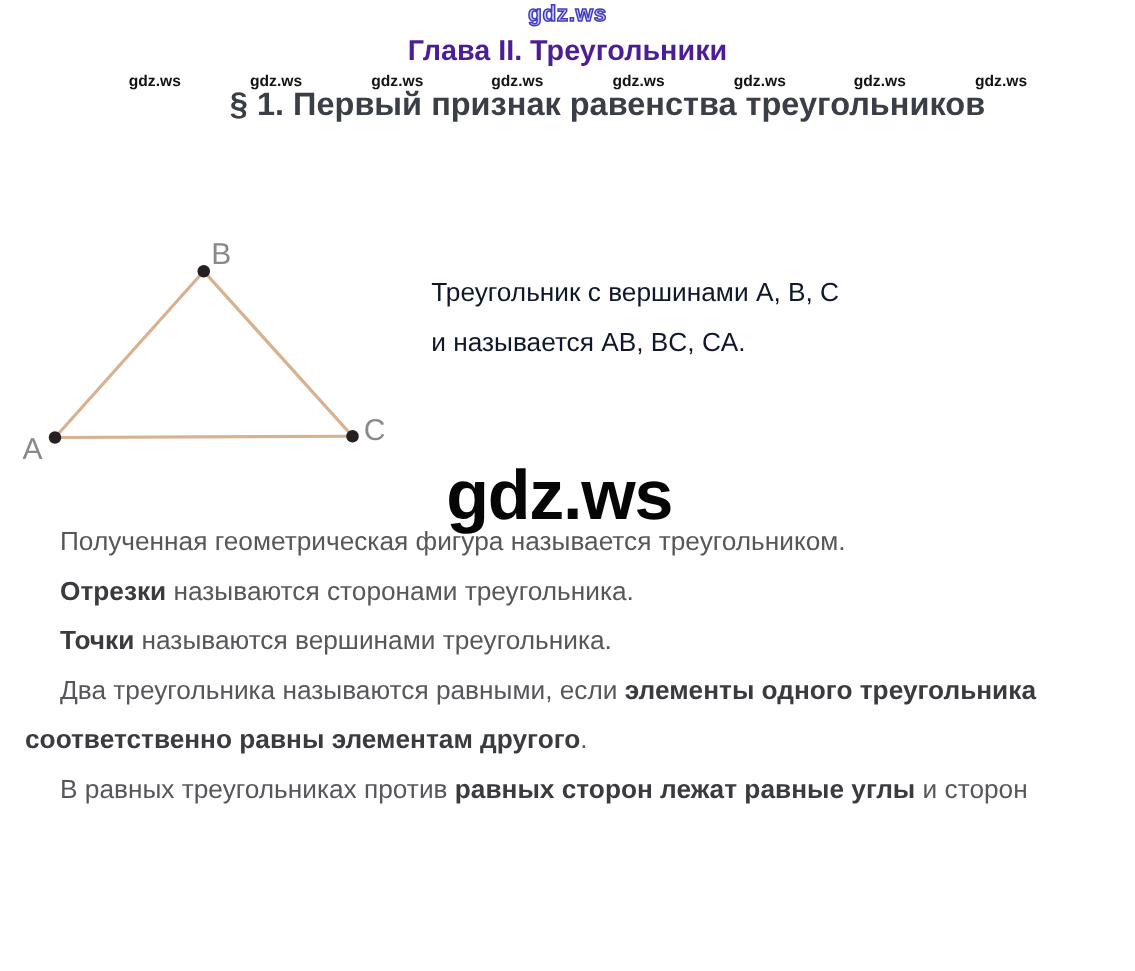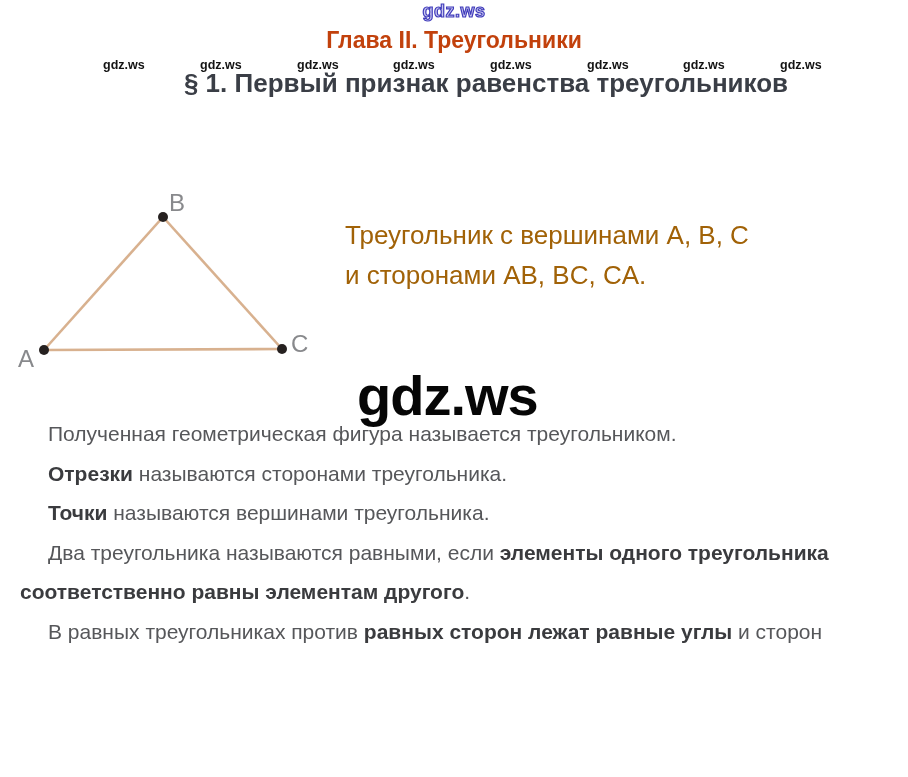--- a/index.html
+++ b/index.html
@@ -8,35 +8,35 @@
     font-family:"Liberation Sans", sans-serif;
   }
   
   .wm-top{
     position:absolute;top:1px;left:0;width:100%;text-align:center;
     font-size:18px;font-weight:700;color:#c9c7ef;
     -webkit-text-stroke:1.2px #403cbb;letter-spacing:.5px;
   }
   .chapter-title{
     position:absolute;top:27px;left:0;width:100%;text-align:center;
-    font-size:23px;font-weight:700;color:#c2410c;
+    font-size:23px;font-weight:700;color:#4c1d95;
   }
   .wm-small{
     position:absolute;top:0;font-size:12.5px;font-weight:600;color:#131313;
   }
   .wm-row{position:absolute;top:58px;left:0;width:100%;height:16px;}
   .section-title{
     position:absolute;top:68px;left:0;width:100%;text-align:center;
     font-size:26px;font-weight:700;color:#3a3e46;padding-left:32px;
   }
   .figure-svg{position:absolute;left:0;top:185px;}
   .vertex-label{font-size:24px;fill:#88898c;font-family:"Liberation Sans",sans-serif;}
   .fig-caption{
     position:absolute;left:345px;top:215px;
-    font-size:26px;color:#a16207;line-height:40px;
+    font-size:21px;color:#0f172a;line-height:40px;
   }
   .wm-big{
     position:absolute;left:357px;top:363px;z-index:5;
     font-size:56px;font-weight:600;color:#060606;letter-spacing:-1px;
   }
   .body-text{position:absolute;left:14px;top:414px;width:908px;}
   .text-line{
     padding-left:34px;height:39.6px;line-height:39.6px;white-space:nowrap;
     font-size:21px;color:#56575a;
   }
@@ -72,21 +72,21 @@
     <circle cx="44" cy="165" r="5" fill="#262120"></circle>
     <circle cx="163" cy="32" r="5" fill="#262120"></circle>
     <circle cx="282" cy="164" r="5" fill="#262120"></circle>
     <text x="18" y="182" class="vertex-label">A</text>
     <text x="169" y="26" class="vertex-label">B</text>
     <text x="291" y="167" class="vertex-label">C</text>
   </svg>
 
   <div class="fig-caption">
       <div>Треугольник с вершинами A, B, C</div>
-      <div>и сторонами AB, BC, CA.</div>
+      <div>и называется AB, BC, CA.</div>
     </div>
 
   <div class="wm-big">gdz.ws</div>
 
   <div class="body-text">
       <div class="text-line"><span class="seg">Полученная геометрическая фигура называется треугольником.</span></div>
       <div class="text-line"><span class="seg bold">Отрезки</span><span class="seg"> называются сторонами треугольника.</span></div>
       <div class="text-line"><span class="seg bold">Точки</span><span class="seg"> называются вершинами треугольника.</span></div>
       <div class="text-line"><span class="seg">Два треугольника называются равными, если </span><span class="seg bold">элементы одного треугольника</span></div>
       <div class="text-line cont"><span class="seg bold">соответственно равны элементам другого</span><span class="seg">.</span></div>

